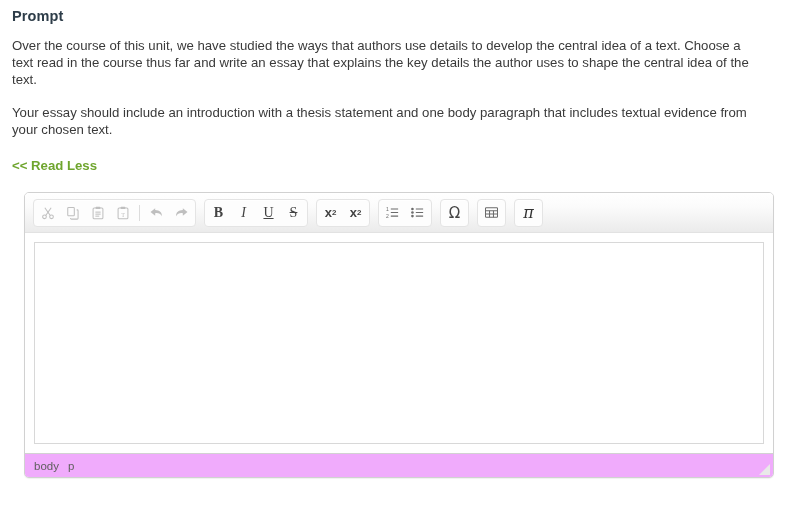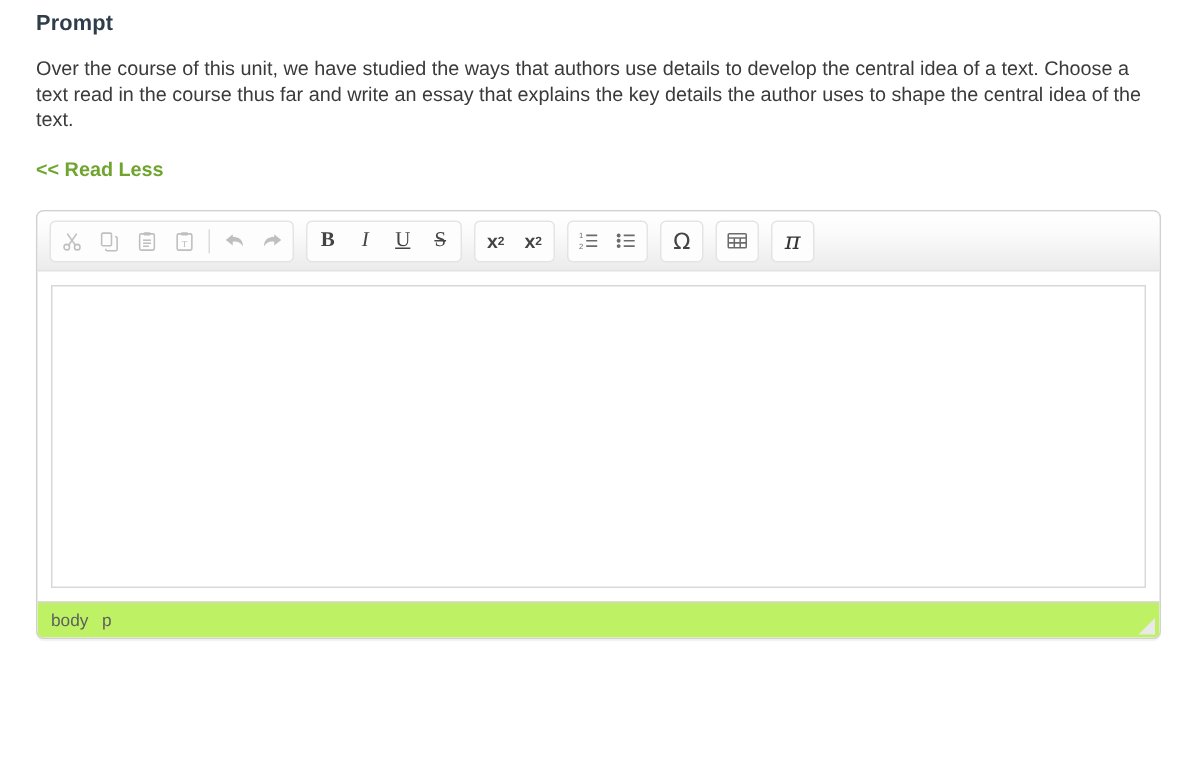--- a/index.html
+++ b/index.html
@@ -17,21 +17,21 @@
 
   #page {
     position: relative;
     width: 800px;
     height: 506px;
     background: #fff;
   }
 
   
   .prompt-section {
-    padding: 8px 24px 0 24px;
+    padding: 8px 24px 0 12px;
   }
   .prompt-heading {
     font-size: 14.5px;
     font-weight: bold;
     color: #2e3d49;
     margin: 0 0 13px 0;
     letter-spacing: 0.1px;
   }
   .prompt-para {
     font-size: 13.2px;
@@ -131,21 +131,21 @@
     height: 202px;
     box-sizing: border-box;
     outline: none;
     padding: 6px 8px;
     font-size: 13px;
     color: #333;
     overflow: auto;
   }
 
   .statusbar {
-    background: #bef264;
+    background: #f0abfc;
     border-top: 1px solid #d2d2d2;
     margin-top: 9px;
     height: 23px;
     display: flex;
     align-items: center;
     padding: 0 9px;
     position: relative;
     font-size: 11.5px;
     color: #5f5f5f;
   }
@@ -164,20 +164,21 @@
   }
 </style>
 </head>
 <body>
 
 <div id="page">
 
   <section class="prompt-section">
     <h2 class="prompt-heading">Prompt</h2>
     <p class="prompt-para">Over the course of this unit, we have studied the ways that authors use details to develop the central idea of a text. Choose a text read in the course thus far and write an essay that explains the key details the author uses to shape the central idea of the text.</p>
+    <p class="prompt-para second">Your essay should include an introduction with a thesis statement and one body paragraph that includes textual evidence from your chosen text.</p>
     <a class="read-less" href="#">&lt;&lt; Read Less</a>
   </section>
 
   <div class="editor-wrap">
     <div class="editor">
 
       <div class="toolbar">
 
         <div class="tb-group">
           <div class="tb-btn disabled" title="Cut">

